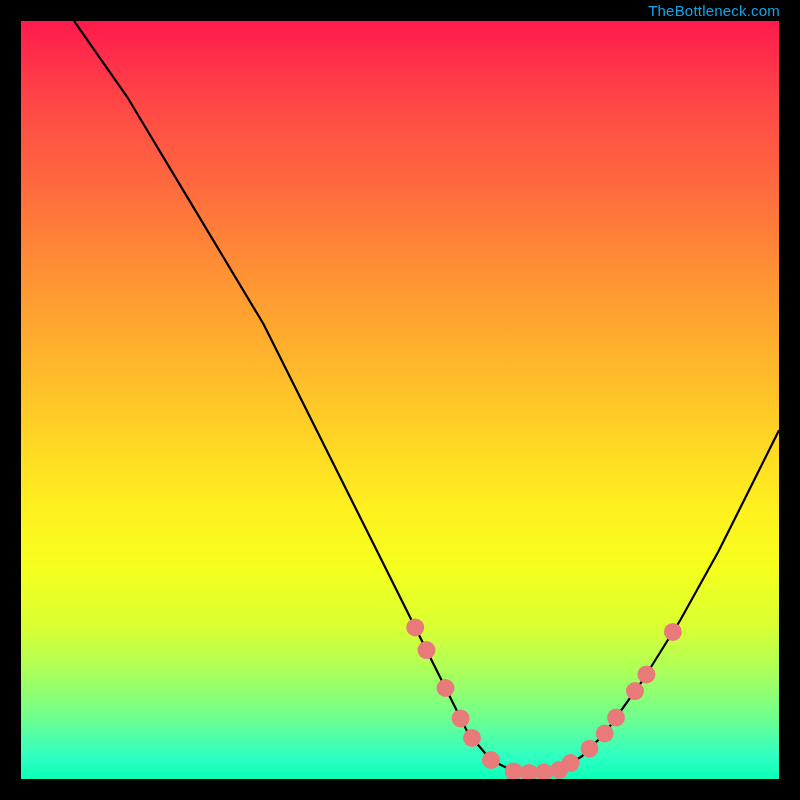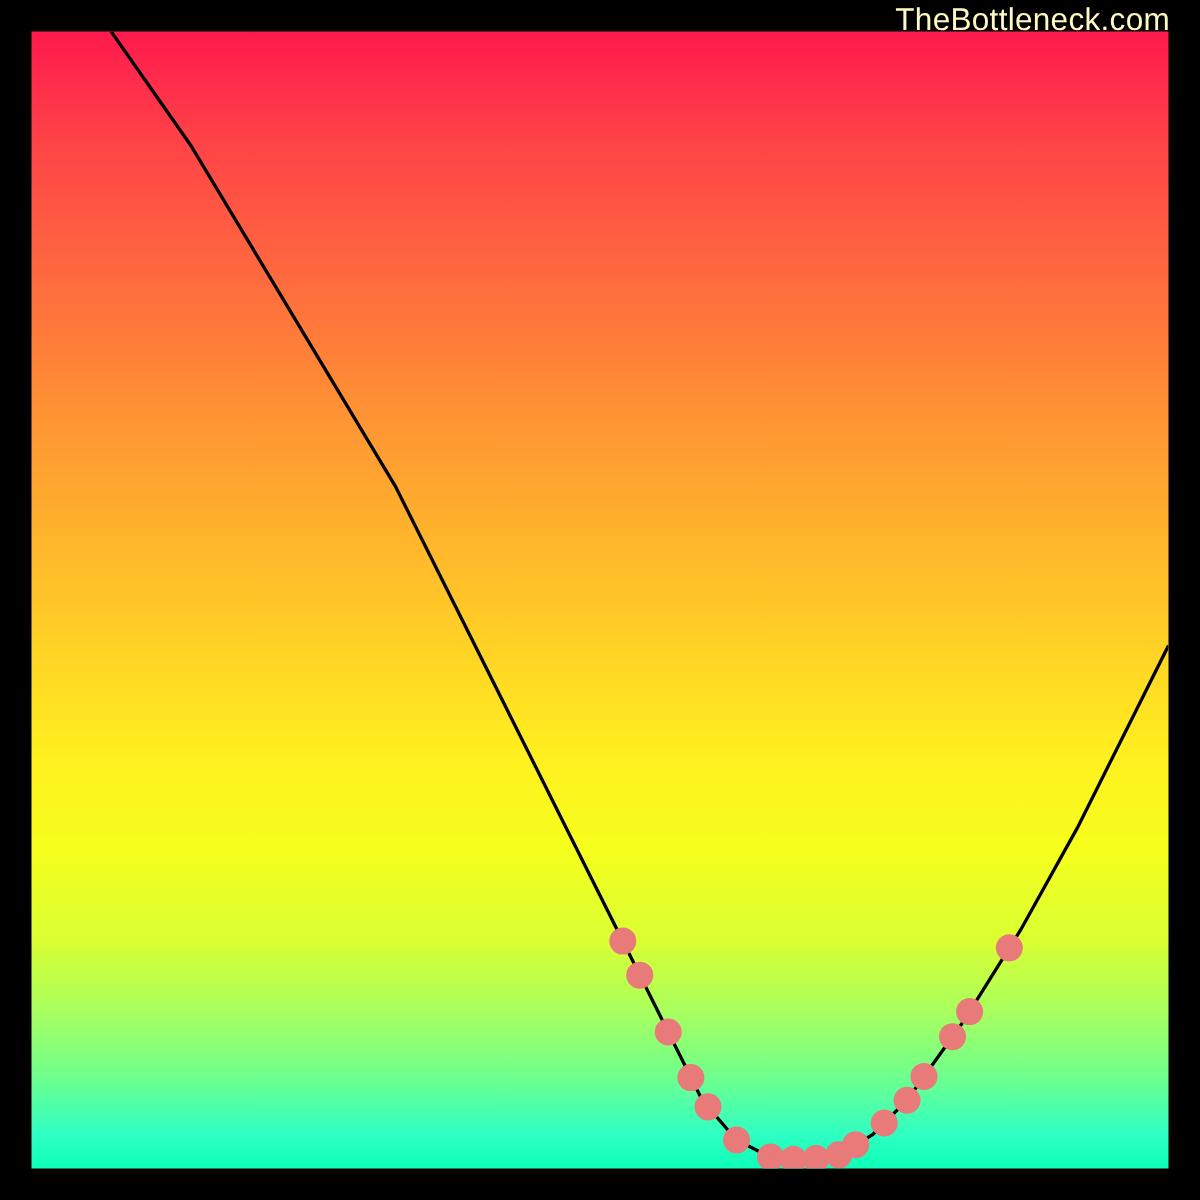--- a/index.html
+++ b/index.html
@@ -29,22 +29,22 @@
       #d9ff33 80%,
       #aaff5c 86%,
       #6eff8e 92%,
       #2fffc3 97%,
       #0cffb8 100%);
   }
   .attribution {
     position: absolute;
     top: 2px;
     right: 20px;
-    color: #fef9c3;
-    font-size: 21px;
+    color: #0ea5e9;
+    font-size: 15px;
     font-weight: 500;
     letter-spacing: 0.2px;
   }
   svg.curve {
     position: absolute;
     left: 0;
     top: 0;
     width: 758px;
     height: 758px;
   }

